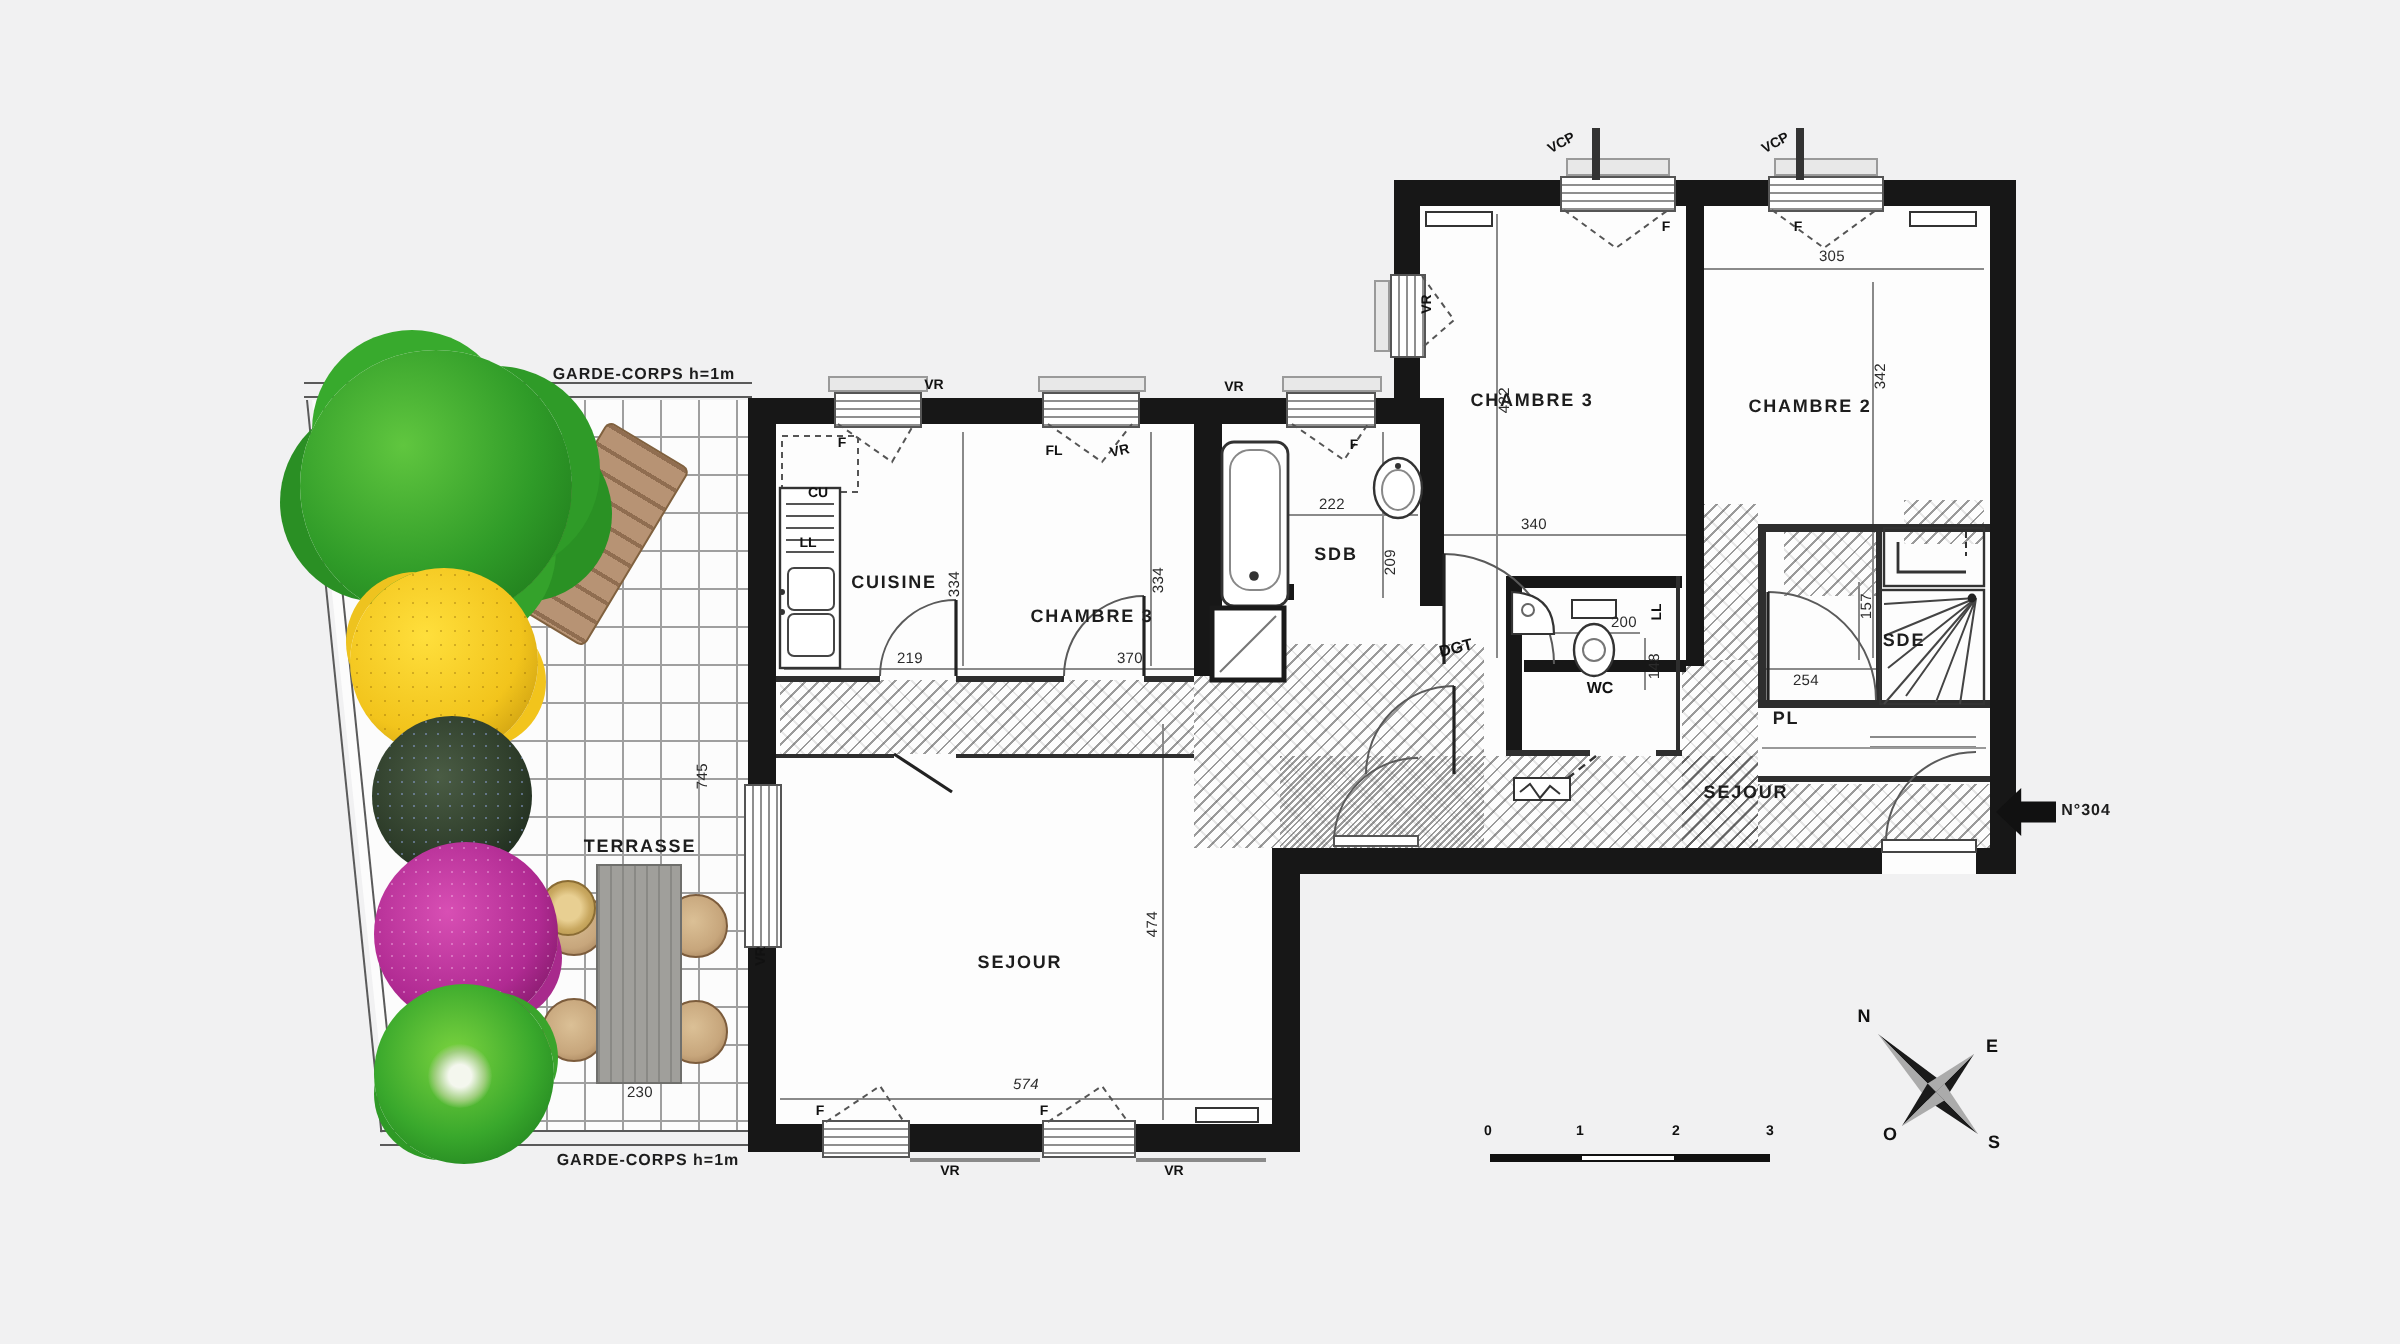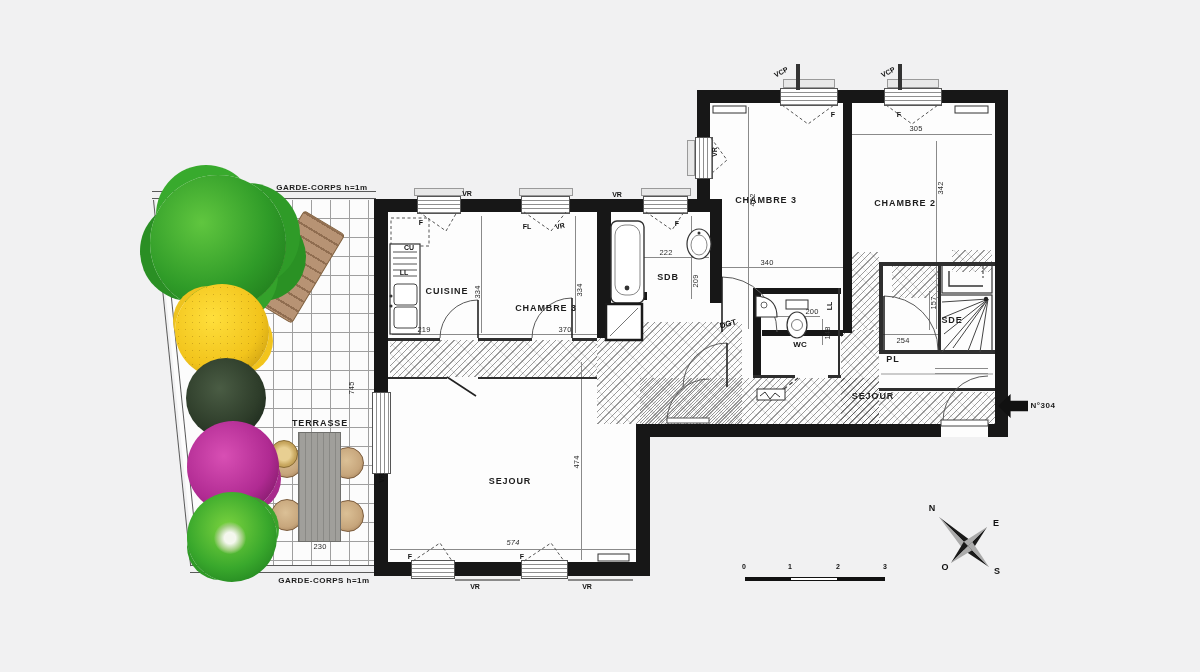--- a/index.html
+++ b/index.html
@@ -241,21 +241,21 @@
   <div class="lbl" style="left:952px;top:320px;">SDE</div>
   <div class="lbl" style="left:893px;top:359px;">PL</div>
   <div class="lbl" style="left:873px;top:396px;">SEJOUR</div>
   <div class="lbl" style="left:510px;top:481px;">SEJOUR</div>
   <div class="lbl" style="left:320px;top:423px;">TERRASSE</div>
   <div class="tag" style="left:800px;top:344px;font-size:8px;">WC</div>
   <div class="tag" style="left:728px;top:324px;font-size:8px;transform:translate(-50%,-50%) rotate(-14deg);">DGT</div>
   <div class="lbl small" style="left:322px;top:187px;">GARDE-CORPS h=1m</div>
   <div class="lbl small" style="left:324px;top:580px;">GARDE-CORPS h=1m</div>
 
-  <div class="dim" style="left:424px;top:329px;">219</div>
+  <div class="dim" style="left:455px;top:329px;">219</div>
   <div class="dim vdim" style="left:477px;top:292px;">334</div>
   <div class="dim" style="left:565px;top:329px;">370</div>
   <div class="dim vdim" style="left:579px;top:290px;">334</div>
   <div class="dim" style="left:666px;top:252px;">222</div>
   <div class="dim vdim" style="left:695px;top:281px;">209</div>
   <div class="dim" style="left:767px;top:262px;">340</div>
   <div class="dim vdim" style="left:752px;top:200px;">422</div>
   <div class="dim" style="left:916px;top:128px;">305</div>
   <div class="dim vdim" style="left:940px;top:188px;">342</div>
   <div class="dim" style="left:812px;top:311px;">200</div>

